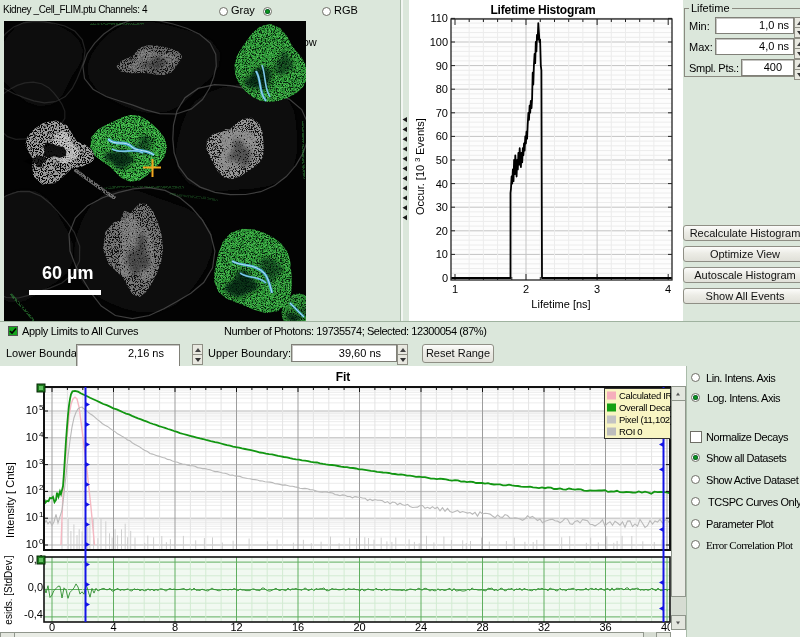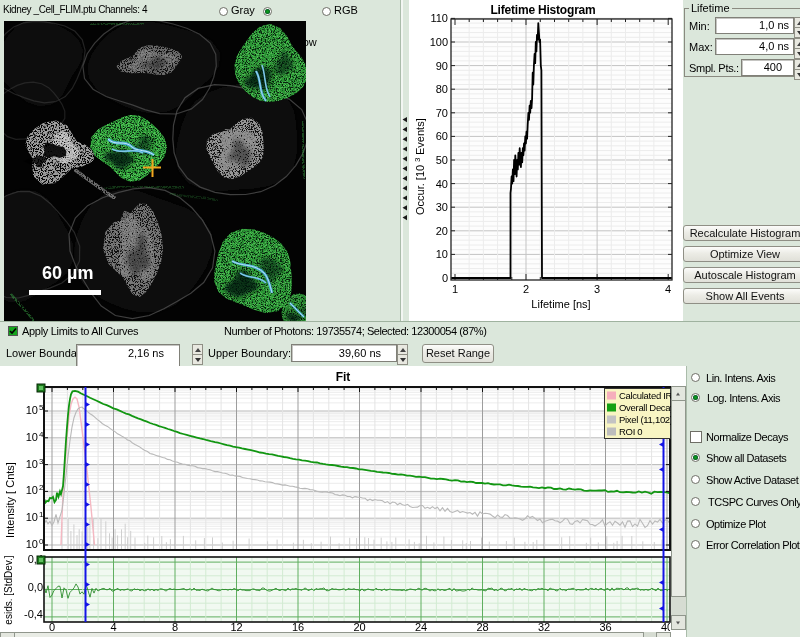--- a/index.html
+++ b/index.html
@@ -749,15 +749,15 @@
     <rect x="0.5" y="0.5" width="11" height="11" fill="#fff" stroke="#6e6e66"></rect>
   </svg>
 <div class="lbl sb" style="left:706px;top:431px;">Normalize Decays</div>
 <div class="radio on" style="left:691px;top:453px;"></div>
 <div class="lbl sb" style="left:706px;top:452px;">Show all Datasets</div>
 <div class="radio" style="left:691px;top:475px;"></div>
 <div class="lbl sb" style="left:706px;top:474px;">Show Active Dataset</div>
 <div class="radio" style="left:691px;top:497px;"></div>
 <div class="lbl sb" style="left:708px;top:496px;">TCSPC Curves Only</div>
 <div class="radio" style="left:691px;top:519px;"></div>
-<div class="lbl sb" style="left:706px;top:518px;">Optimize Plot</div>
+<div class="lbl sb" style="left:706px;top:518px;">Parameter Plot</div>
 <div class="radio" style="left:691px;top:540px;"></div>
-<div class="lbl sb" style="left:706px;top:539px;">Error Correlation Plot</div>
+<div class="lbl sb" style="left:706px;top:539px;font-family:Liberation Serif, serif;">Error Correlation Plot</div>
 
 </body></html>

